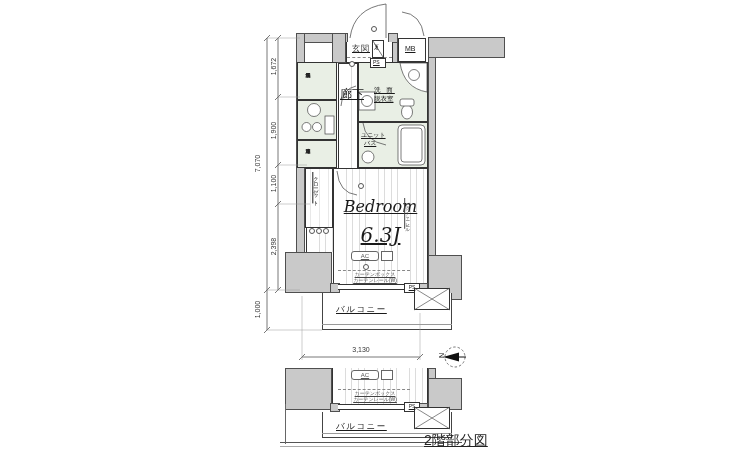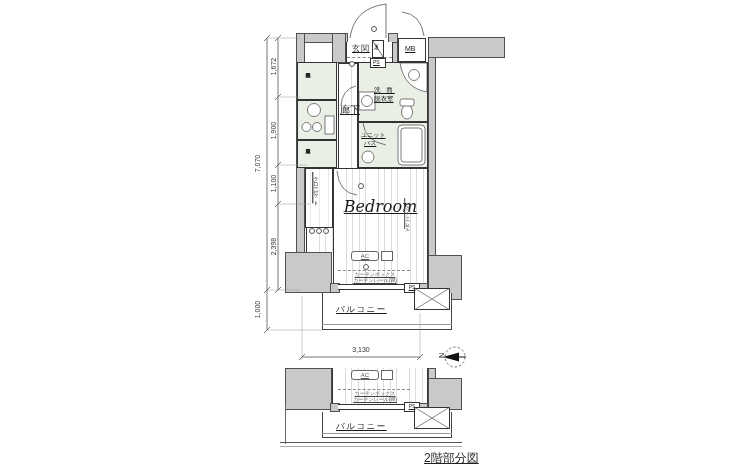--- a/index.html
+++ b/index.html
@@ -161,32 +161,33 @@
       <path d="M443,357 L459,352.5 L459,361.5 Z" fill="#111" stroke="none"></path>
       <line x1="459" y1="357" x2="466" y2="357" stroke="#111" stroke-width="1"></line>
       <text x="440" y="360" font-size="7" fill="#111" transform="rotate(-90 441 357)">N</text>
     </g>
   </svg>
 
   <div class="lbl" style="left:352px;top:44px;font-size:8px;letter-spacing:1px;">玄関</div>
   <div class="lbl" style="left:405px;top:45px;font-size:7px;">MB</div>
   <div class="lbl vtxt" style="left:374px;top:41px;font-size:4.5px;line-height:5px;height:16px;">下足入</div>
   <div class="lbl" style="left:373px;top:60px;font-size:5px;">PS</div>
-  <div class="lbl" style="left:340px;top:104px;font-size:10px;">廊下</div>
+  <div class="lbl" style="left:340px;top:88px;font-size:12px;">廊下</div>
 
   <div class="lbl" style="left:374px;top:86px;font-size:6.5px;letter-spacing:2px;">洗 面</div>
   <div class="lbl" style="left:374px;top:95px;font-size:6.5px;">脱衣室</div>
   <div class="lbl" style="left:361px;top:132px;font-size:6px;">ユニット</div>
   <div class="lbl" style="left:364px;top:140px;font-size:6px;">バス</div>
 
   <div class="lbl vtxt" style="left:305px;top:68px;font-size:5px;line-height:6px;height:18px;">洗濯機置場</div>
   <div class="lbl vtxt" style="left:305px;top:144px;font-size:5px;line-height:6px;height:18px;">冷蔵庫置場</div>
   <div class="lbl vtxt" style="left:313px;top:172px;font-size:5.5px;height:54px;">クローゼット</div>
 
   <div class="lbl serif-it" style="left:333px;top:198px;width:95px;text-align:center;font-size:16px;color:#1a1a1a;">Bedroom</div>
+  <div class="lbl serif-it" style="left:333px;top:224px;width:95px;text-align:center;font-size:20px;color:#1a1a1a;">6.3J</div>
 
   <div class="lbl vtxt" style="left:405px;top:198px;font-size:4.5px;height:56px;color:#444;">ピクチャーレール</div>
 
   <div class="lbl" style="left:351px;top:252.5px;width:28px;text-align:center;font-size:6px;color:#555;">AC</div>
   <div class="lbl" style="left:340px;top:272px;width:70px;text-align:center;font-size:5px;color:#444;">カーテンボックス</div>
   <div class="lbl" style="left:340px;top:278px;width:70px;text-align:center;font-size:5px;color:#444;">カーテンレール(W)</div>
   <div class="lbl" style="left:404px;top:285px;width:16px;text-align:center;font-size:5px;">PS</div>
   <div class="lbl" style="left:336px;top:305px;font-size:8.5px;letter-spacing:1.5px;">バルコニー</div>
 
   <div class="dim vdim" style="left:239px;top:160px;width:36px;">7,070</div>
@@ -195,15 +196,15 @@
   <div class="dim vdim" style="left:255px;top:180px;width:36px;">1,100</div>
   <div class="dim vdim" style="left:255px;top:243px;width:36px;">2,398</div>
   <div class="dim vdim" style="left:239px;top:306px;width:36px;">1,000</div>
   <div class="dim" style="left:341px;top:346px;width:40px;">3,130</div>
 
   <div class="lbl" style="left:351px;top:371.5px;width:28px;text-align:center;font-size:6px;color:#555;">AC</div>
   <div class="lbl" style="left:340px;top:391px;width:70px;text-align:center;font-size:5px;color:#444;">カーテンボックス</div>
   <div class="lbl" style="left:340px;top:397px;width:70px;text-align:center;font-size:5px;color:#444;">カーテンレール(W)</div>
   <div class="lbl" style="left:404px;top:404px;width:16px;text-align:center;font-size:5px;">PS</div>
   <div class="lbl" style="left:336px;top:422px;font-size:8.5px;letter-spacing:1.5px;">バルコニー</div>
-  <div class="lbl" style="left:424px;top:452px;font-size:12px;color:#222;">2階部分図</div>
+  <div class="lbl" style="left:424px;top:432px;font-size:14px;color:#222;">2階部分図</div>
 
 </div>
 
 </body></html>

